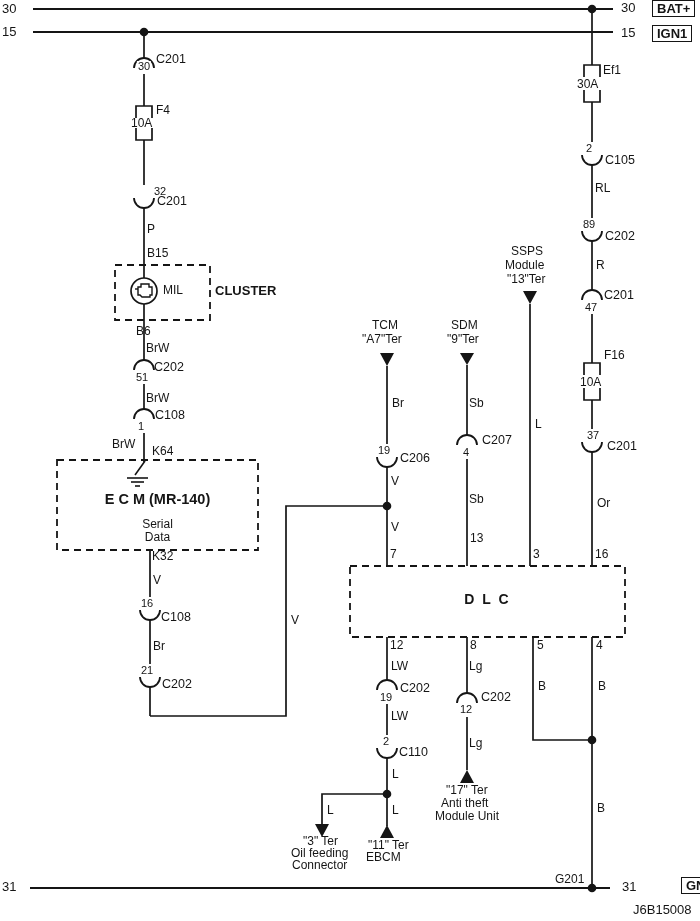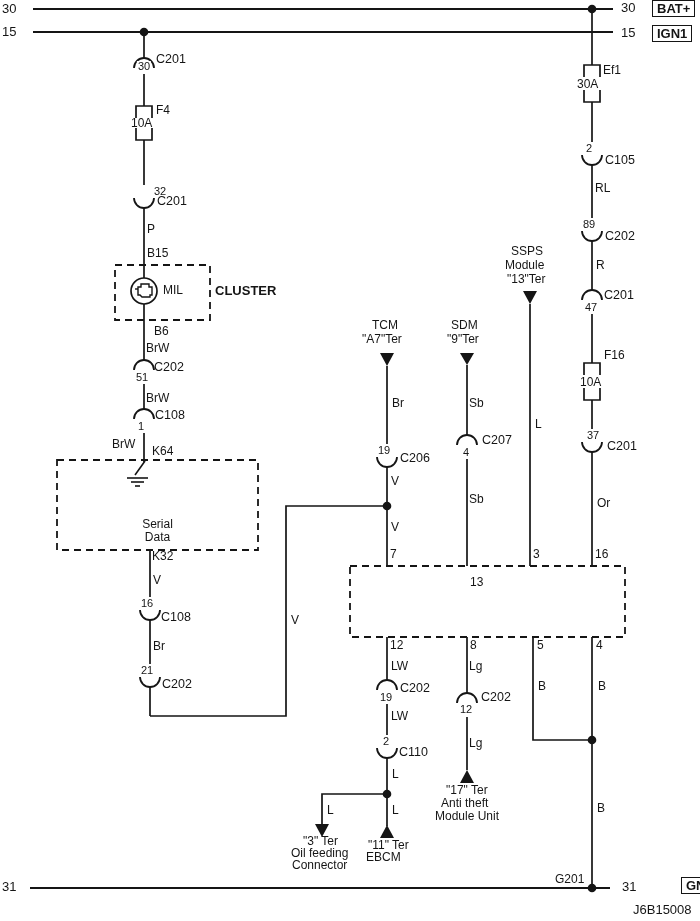--- a/index.html
+++ b/index.html
@@ -154,30 +154,31 @@
   <span class="lbl sm pinnum" style="left:144px;top:61px">30</span>
   <span class="lbl cname" style="left:156px;top:53px">C201</span>
   <span class="lbl" style="left:156px;top:104px">F4</span>
   <span class="lbl" style="left:131px;top:117px">10A</span>
   <span class="lbl sm pinnum" style="left:160px;top:186px">32</span>
   <span class="lbl cname" style="left:157px;top:195px">C201</span>
   <span class="lbl" style="left:147px;top:223px">P</span>
   <span class="lbl" style="left:147px;top:247px">B15</span>
   <span class="lbl" style="left:163px;top:284px">MIL</span>
   <span class="lbl bold" style="left:215px;top:284px;font-size:13px">CLUSTER</span>
-  <span class="lbl" style="left:154px;top:325px">B6</span>
+  <span class="lbl" style="left:136px;top:325px">B6</span>
   <span class="lbl" style="left:146px;top:342px">BrW</span>
   <span class="lbl sm pinnum" style="left:142px;top:372px">51</span>
   <span class="lbl cname" style="left:154px;top:361px">C202</span>
   <span class="lbl" style="left:146px;top:392px">BrW</span>
   <span class="lbl sm pinnum" style="left:141px;top:421px">1</span>
   <span class="lbl cname" style="left:155px;top:409px">C108</span>
   <span class="lbl" style="left:112px;top:438px">BrW</span>
   <span class="lbl" style="left:152px;top:445px">K64</span>
 
+  <span class="lbl bold ctr" style="left:57px;top:492px;width:201px;font-size:14.5px">E C M (MR-140)</span>
   <span class="lbl ctr" style="left:57px;top:518px;width:201px">Serial</span>
   <span class="lbl ctr" style="left:57px;top:531px;width:201px">Data</span>
   <span class="lbl" style="left:152px;top:550px">K32</span>
   <span class="lbl" style="left:153px;top:574px">V</span>
   <span class="lbl sm pinnum" style="left:147px;top:598px">16</span>
   <span class="lbl cname" style="left:161px;top:611px">C108</span>
   <span class="lbl" style="left:153px;top:640px">Br</span>
   <span class="lbl sm pinnum" style="left:147px;top:665px">21</span>
   <span class="lbl cname" style="left:162px;top:678px">C202</span>
   <span class="lbl" style="left:291px;top:614px">V</span>
@@ -211,22 +212,23 @@
   <span class="lbl cname" style="left:605px;top:230px">C202</span>
   <span class="lbl" style="left:596px;top:259px">R</span>
   <span class="lbl sm pinnum" style="left:591px;top:302px">47</span>
   <span class="lbl cname" style="left:604px;top:289px">C201</span>
   <span class="lbl" style="left:604px;top:349px">F16</span>
   <span class="lbl" style="left:580px;top:376px">10A</span>
   <span class="lbl sm pinnum" style="left:593px;top:430px">37</span>
   <span class="lbl cname" style="left:607px;top:440px">C201</span>
   <span class="lbl" style="left:597px;top:497px">Or</span>
 
+  <span class="lbl bold ctr" style="left:350px;top:592px;width:275px;font-size:14px;letter-spacing:2px">D L C</span>
   <span class="lbl" style="left:390px;top:548px">7</span>
-  <span class="lbl" style="left:470px;top:576px">13</span>
+  <span class="lbl" style="left:470px;top:532px">13</span>
   <span class="lbl" style="left:533px;top:548px">3</span>
   <span class="lbl" style="left:595px;top:548px">16</span>
   <span class="lbl" style="left:390px;top:639px">12</span>
   <span class="lbl" style="left:470px;top:639px">8</span>
   <span class="lbl" style="left:537px;top:639px">5</span>
   <span class="lbl" style="left:596px;top:639px">4</span>
 
   <span class="lbl" style="left:391px;top:660px">LW</span>
   <span class="lbl sm pinnum" style="left:386px;top:692px">19</span>
   <span class="lbl cname" style="left:400px;top:682px">C202</span>

